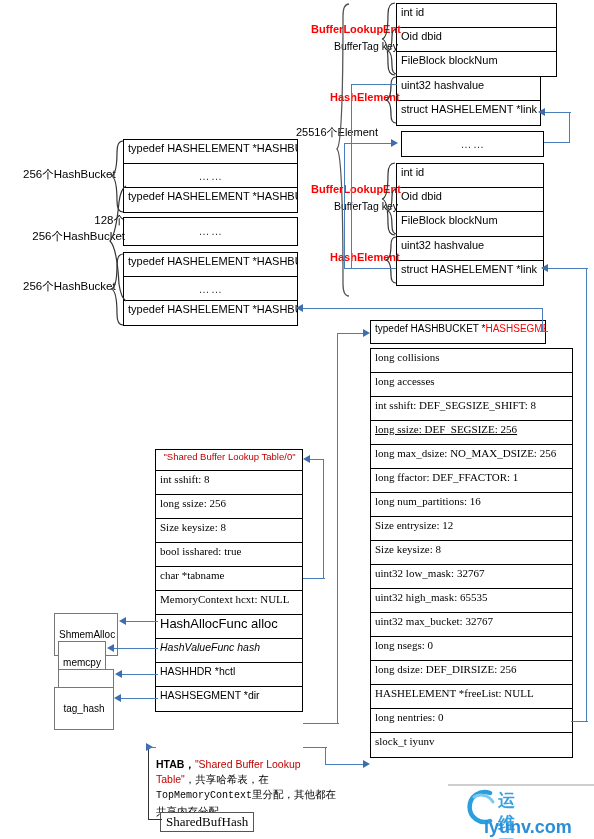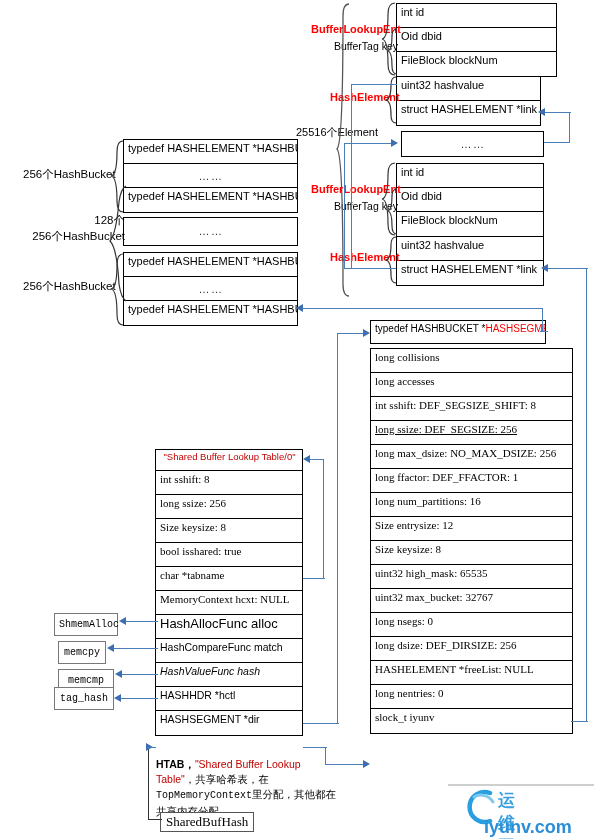--- a/index.html
+++ b/index.html
@@ -31,23 +31,23 @@
   .serif { font-family:"Liberation Serif", serif; }
   .mono  { font-family:"Liberation Mono", monospace; }
   .red   { color:#ff0000; }
   .dkred { color:#c00000; }
 
   
   .codebox {
     position:absolute;
     border:1.2px solid #777;
     background:#fff;
-    font-family:Liberation Mono, monospace;
+    font-family:Liberation Sans, sans-serif;
     font-size:10px;
-    padding:5px 4px;
+    padding:15px 4px;
     white-space:nowrap;
     text-align:center;
   }
 
   
   .lbl { position:absolute; white-space:nowrap; line-height:1.2; }
 
   
   .ln  { position:absolute; background:#4a7ebb; }
   .lnh { height:1.4px; }
@@ -179,39 +179,39 @@
 <div class="tbl serif" style="left:370px; top:348px; width:203px; font-size:11px;">
   <div class="row" style="height:24px;">long collisions</div>
   <div class="row" style="height:24px;">long accesses</div>
   <div class="row" style="height:24px;">int sshift: DEF_SEGSIZE_SHIFT: 8</div>
   <div class="row" style="height:24px;text-decoration:underline;">long ssize: DEF_SEGSIZE: 256</div>
   <div class="row" style="height:24px;">long max_dsize: NO_MAX_DSIZE: 256</div>
   <div class="row" style="height:24px;">long ffactor: DEF_FFACTOR: 1</div>
   <div class="row" style="height:24px;">long num_partitions: 16</div>
   <div class="row" style="height:24px;">Size entrysize: 12</div>
   <div class="row" style="height:24px;">Size keysize: 8</div>
+  <div class="row" style="height:24px;">uint32 low_mask: 32767</div>
   <div class="row" style="height:24px;">uint32 high_mask: 65535</div>
   <div class="row" style="height:24px;">uint32 max_bucket: 32767</div>
   <div class="row" style="height:24px;">long nsegs: 0</div>
   <div class="row" style="height:24px;">long dsize: DEF_DIRSIZE: 256</div>
   <div class="row" style="height:24px;">HASHELEMENT *freeList: NULL</div>
   <div class="row" style="height:24px;">long nentries: 0</div>
   <div class="row" style="height:24px;">slock_t iyunv</div>
 </div>
 
 <div class="tbl serif" style="left:155px; top:449px; width:148px; font-size:11px;">
   <div class="row dkred" style="height:21px; font-size:9.5px; text-align:center; font-family:'Liberation Sans',sans-serif;">"Shared Buffer Lookup Table/0"</div>
   <div class="row" style="height:24px;">int sshift: 8</div>
   <div class="row" style="height:24px;">long ssize: 256</div>
   <div class="row" style="height:24px;">Size keysize: 8</div>
   <div class="row" style="height:24px;">bool isshared: true</div>
   <div class="row" style="height:24px;">char *tabname</div>
   <div class="row" style="height:24px;">MemoryContext hcxt: NULL</div>
   <div class="row" style="height:24px; font-family:Liberation Sans, sans-serif; font-size:13px;">HashAllocFunc alloc</div>
-  <div class="row" style="height:24px; font-family:'Liberation Sans',sans-serif; font-size:10.5px;">HashCompareFunc match</div>
   <div class="row" style="height:24px; font-family:'Liberation Sans',sans-serif; font-size:10.5px;font-style:italic;">HashValueFunc hash</div>
   <div class="row" style="height:24px; font-family:'Liberation Sans',sans-serif; font-size:10.5px;">HASHHDR *hctl</div>
   <div class="row" style="height:24px; font-family:'Liberation Sans',sans-serif; font-size:10.5px;">HASHSEGMENT *dir</div>
 </div>
 
 <div class="codebox" style="left:54px; top:613px; width:64px;">ShmemAlloc</div>
 <div class="codebox" style="left:58px; top:641px; width:48px;">memcpy</div>
 <div class="codebox" style="left:58px; top:669px; width:56px;">memcmp</div>
 <div class="codebox" style="left:54px; top:687px; width:60px;">tag_hash</div>
 

